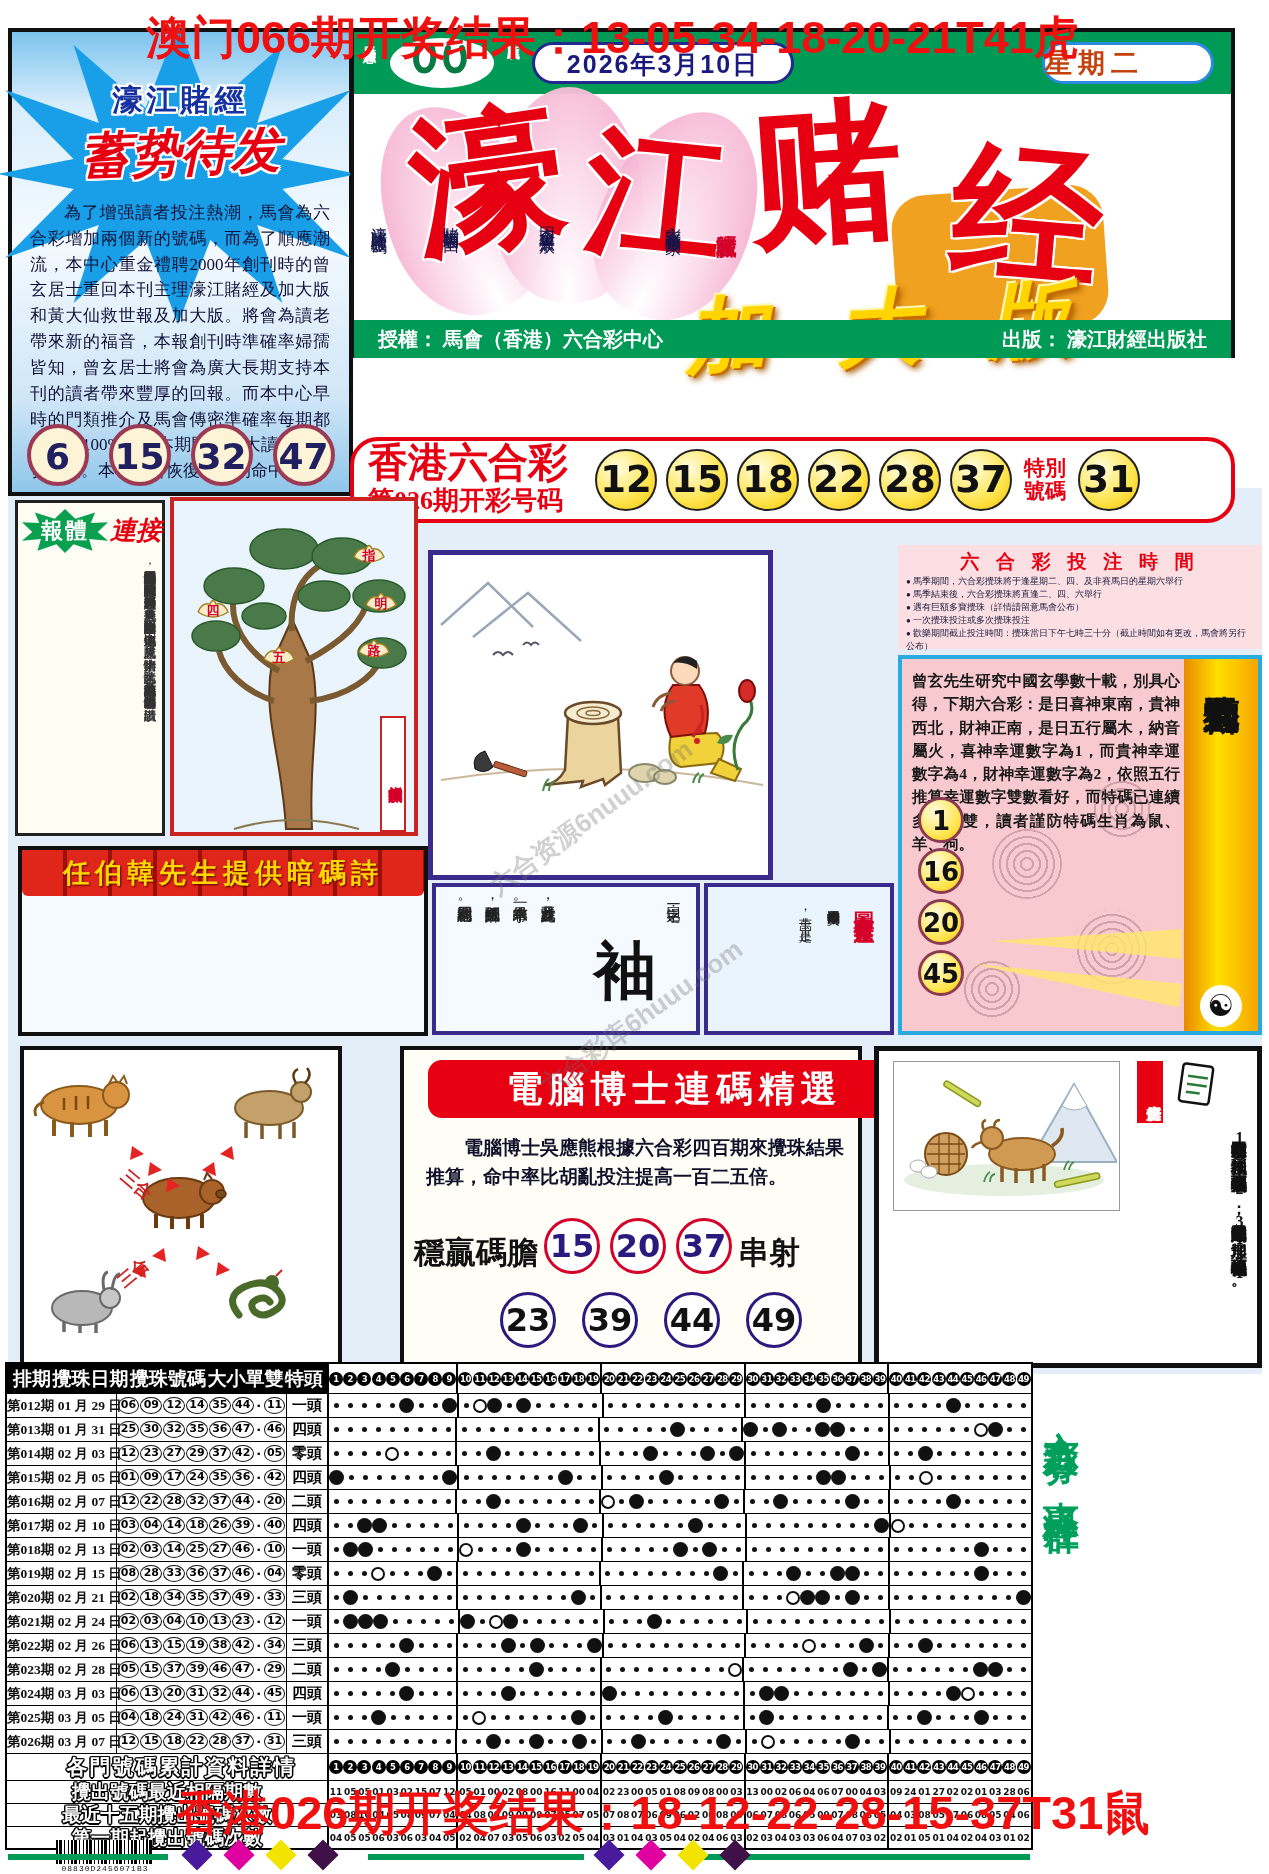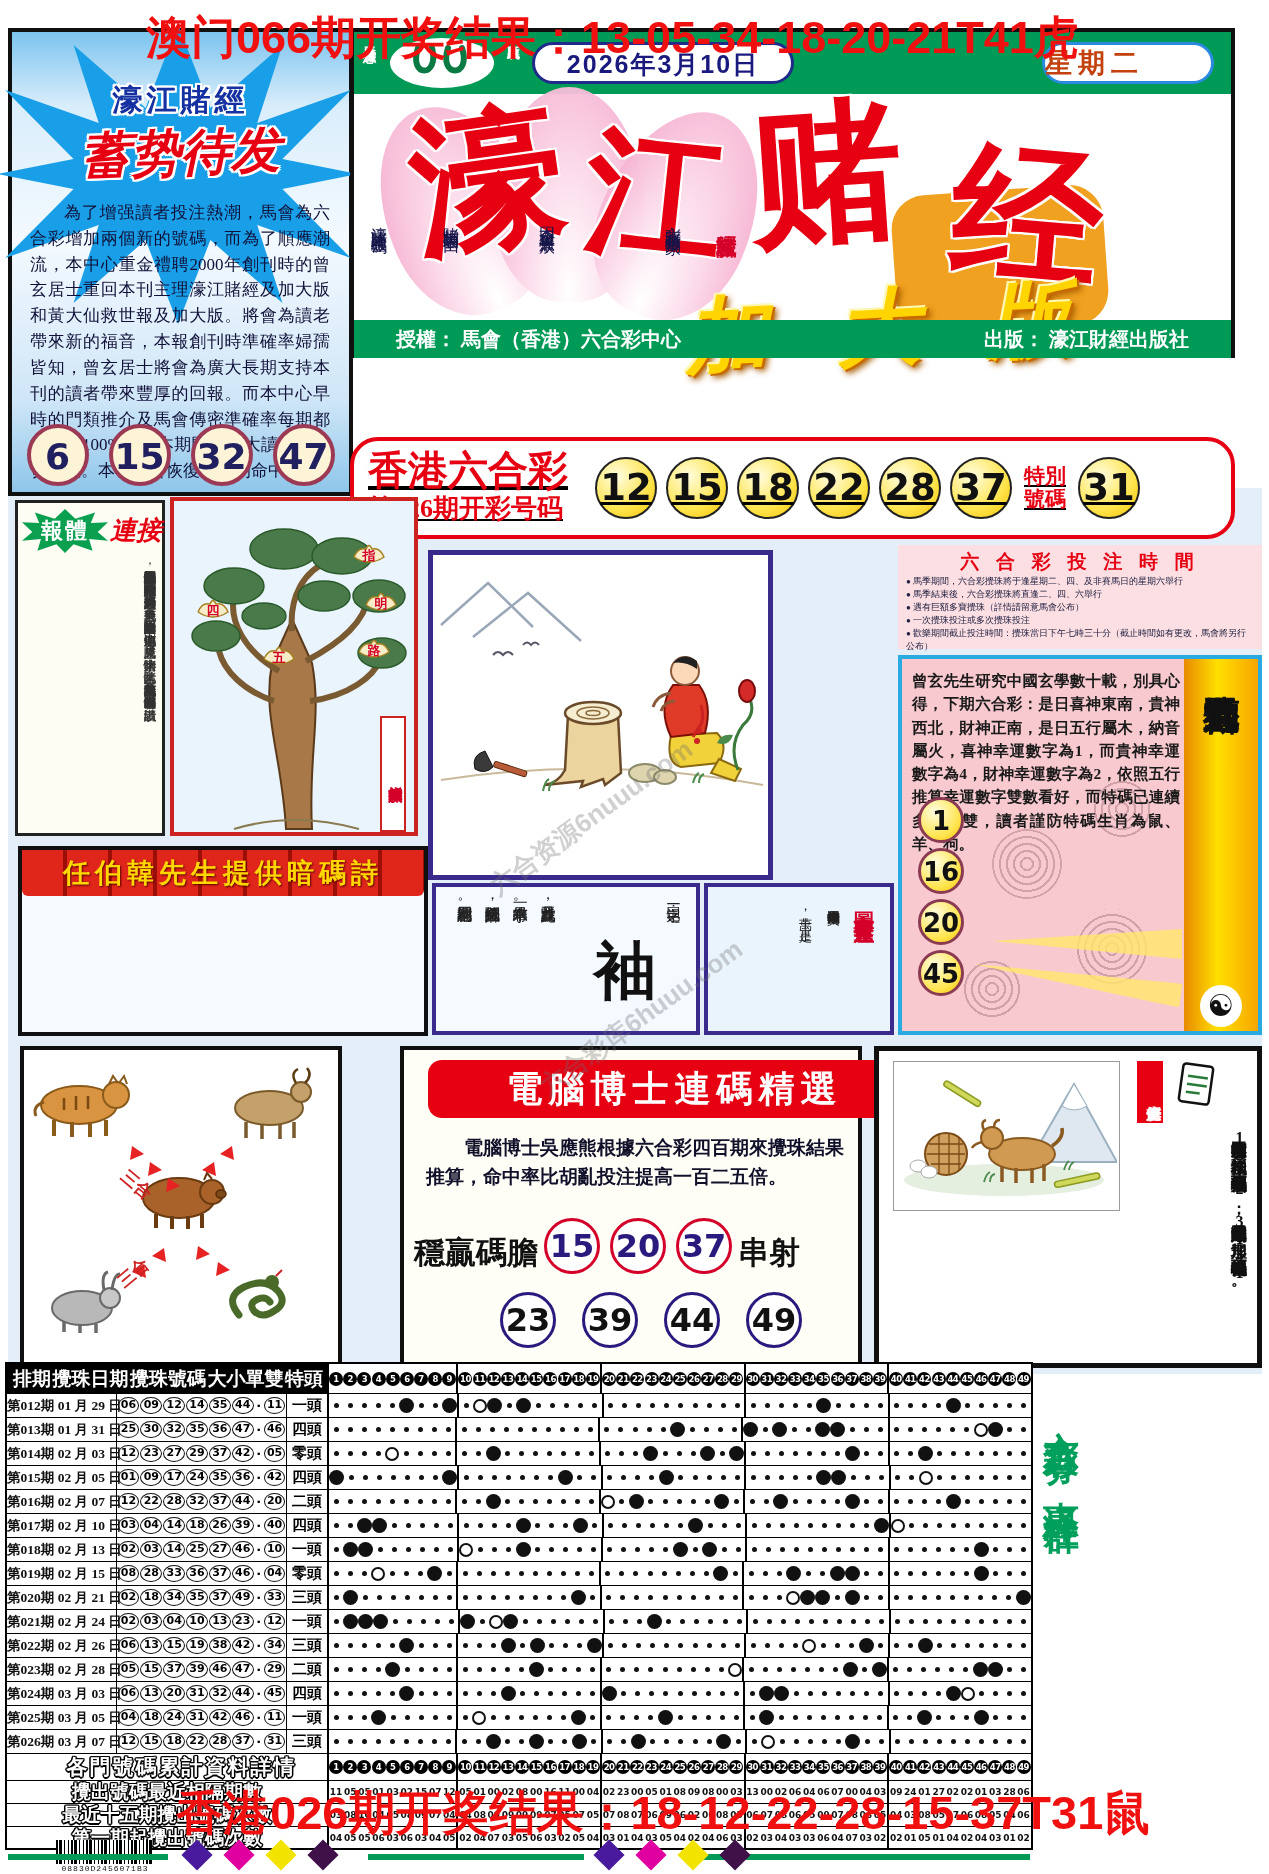--- a/index.html
+++ b/index.html
@@ -45,29 +45,29 @@
   .mchar{position:absolute;font-family:"Liberation Serif",serif;font-weight:900;color:#e60012;}
   #mc0{left:58px;top:48px;font-size:152px;transform:rotate(-8deg);}
   #mc1{left:232px;top:72px;font-size:138px;transform:rotate(6deg);}
   #mc2{left:396px;top:40px;font-size:152px;transform:rotate(-4deg);}
   #mc3{left:598px;top:86px;font-size:150px;transform:rotate(5deg);}
   #medition{left:330px;top:238px;font:italic 900 84px "Liberation Serif",serif;color:#ffd400;letter-spacing:68px;
       text-shadow:2px 2px 0 #c96a00,-2px -2px 0 #fff6b0,4px 4px 6px #a65b00;transform:rotate(-3deg);white-space:nowrap;}
   .slog{position:absolute;font:16px "Liberation Serif",serif;color:#15154a;letter-spacing:2px;}
   #motto{left:360px;top:188px;height:130px;font:bold 20px "Liberation Serif",serif;color:#d4002a;}
   #mast-botbar{left:0;top:288px;width:100%;height:38px;background:#009a57;display:flex;justify-content:space-between;
-      align-items:center;padding:0 42px;box-sizing:border-box;font:bold 20px "Liberation Serif",serif;color:#fff;}
+      align-items:center;padding:0 24px;box-sizing:border-box;font:bold 20px "Liberation Serif",serif;color:#fff;}
 
   
   #ovtop{left:146px;top:8px;font:bold 45px "Liberation Sans",sans-serif;color:#f01010;white-space:nowrap;z-index:60;}
   #ovbot{left:150px;top:1782px;font:bold 47px "Liberation Sans",sans-serif;color:#f01010;white-space:nowrap;z-index:60;padding-left:26px;}
 
   
-  #hk{left:350px;top:437px;width:885px;height:102px;background:#fff;border:4px solid #e60012;border-radius:28px;
-      box-sizing:border-box;display:flex;align-items:center;padding:0 14px;gap:9px;text-decoration:underline;}
+  #hk{left:350px;top:437px;width:885px;height:86px;background:#fff;border:4px solid #e60012;border-radius:28px;
+      box-sizing:border-box;display:flex;align-items:center;padding:0 14px;gap:9px;}
   #hk-title{font:bold 40px "Liberation Serif",serif;color:#e60012;line-height:1.0;}
   #hk-sub{font:bold 26px "Liberation Serif",serif;color:#e60012;}
   .ball{width:62px;height:62px;border-radius:50%;border:2px solid #222;flex:none;
       background:radial-gradient(circle at 35% 30%,#fffde0,#ffe44d 60%,#f2c200);
       font:bold 37px/58px "DejaVu Sans",sans-serif;color:#111;text-align:center;box-sizing:border-box;}
   #hk-spec{width:48px;text-align:center;font:bold 21px/1.1 "Liberation Serif",serif;color:#e60012;flex:none;}
 
   
   #report{left:15px;top:500px;width:150px;height:336px;background:#fdfdf3;border:3px solid #222;box-sizing:border-box;}
   #rep-burst{left:4px;top:6px;width:86px;height:44px;background:#0aa050;

